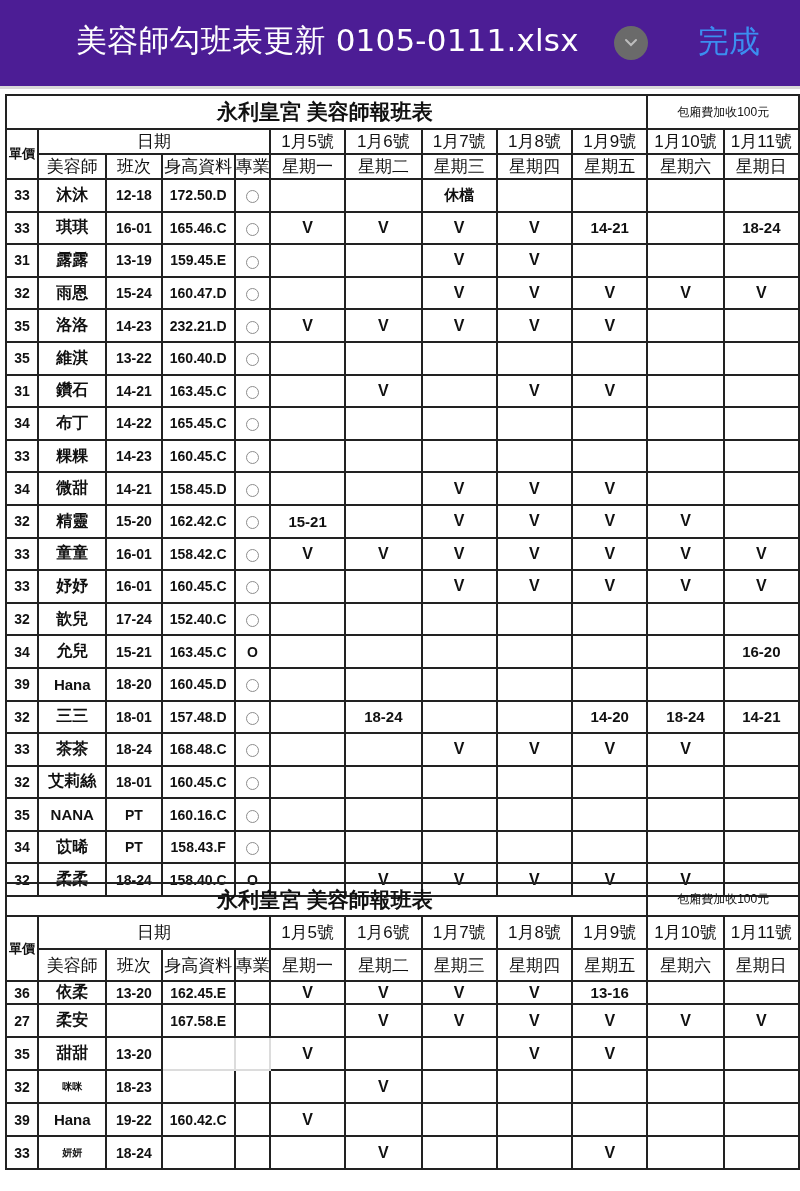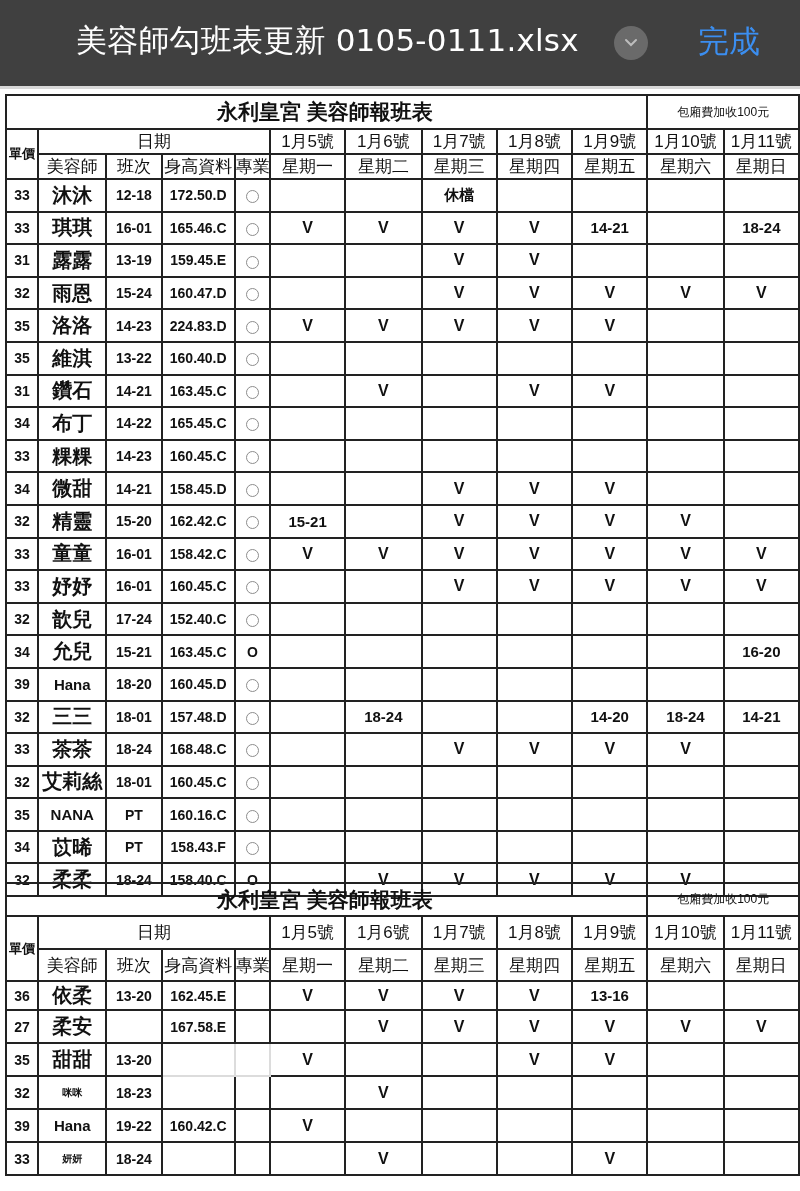--- a/index.html
+++ b/index.html
@@ -1,21 +1,21 @@
 <!DOCTYPE html>
 <html><head>
 <meta charset="utf-8">
 <style>
   * { box-sizing: border-box; margin: 0; padding: 0; }
   html, body { width: 800px; height: 1191px; background: #ffffff; overflow: hidden; }
   body { font-family: "Liberation Sans", "DejaVu Sans", sans-serif; color: #111; position: relative; }
 
   .topbar {
     position: absolute; left: 0; top: 0; width: 800px; height: 86px;
-    background: #404040; display: flex; align-items: center;
+    background: #4c1d95; display: flex; align-items: center;
   }
   .topbar .title {
     position: absolute; left: 76px; top: 20px; font-size: 31px; color: #ffffff;
     letter-spacing: 0.2px; white-space: nowrap; font-family: "DejaVu Sans", sans-serif;
   }
   .topbar .chev {
     position: absolute; left: 614px; top: 26px; width: 34px; height: 34px; border-radius: 50%;
     background: #6a6a6a; display: flex; align-items: center; justify-content: center;
   }
   .topbar .done {
@@ -30,21 +30,21 @@
     border: 2px solid #222; text-align: center; vertical-align: middle;
     overflow: hidden; white-space: nowrap; padding: 0;
   }
   .t-title td.main { font-size: 21px; font-weight: bold; text-align: left; padding-left: 210px; border-right: 2px solid #222; }
   .t-title td.fee { font-size: 12px; }
   .hdr td { font-size: 17px; font-weight: normal; }
   .hdr .price { font-size: 13px; font-weight: bold; }
   .row td { font-size: 15px; font-weight: bold; }
   .row td.price { font-size: 14px; }
   .row td.shift, .row td.height { font-size: 14px; }
-  .row td.name { font-size: 20px; }
+  .row td.name { font-size: 16px; }
   .row td.name.small { font-size: 10px; }
   .row td.name.latin { font-size: 15px; }
   .circle {
     display: inline-block; width: 13px; height: 13px; border: 1.3px solid #8d8d8d;
     border-radius: 50%; vertical-align: middle;
   }
   .ochar { font-size: 14px; font-weight: bold; }
   .row td.sched { font-size: 15px; }
   .row td.sched.v { font-size: 16px; }
   td.soft { border-color: #dcdcdc; }
@@ -161,21 +161,21 @@
           <td class="sched v">V</td>
           <td class="sched v">V</td>
           <td class="sched v">V</td>
           <td class="sched v">V</td>
           <td class="sched v">V</td>
         </tr>
         <tr class="row" style="height:32.6px">
       <td class="price">35</td>
       <td class="name">洛洛</td>
       <td class="shift">14-23</td>
-      <td class="height">224.83.D</td>
+      <td class="height">232.21.D</td>
       <td class="spec"><span class="circle"></span></td>
           <td class="sched v">V</td>
           <td class="sched v">V</td>
           <td class="sched v">V</td>
           <td class="sched v">V</td>
           <td class="sched v">V</td>
           <td class="sched"></td>
           <td class="sched"></td>
         </tr>
         <tr class="row" style="height:32.6px">

